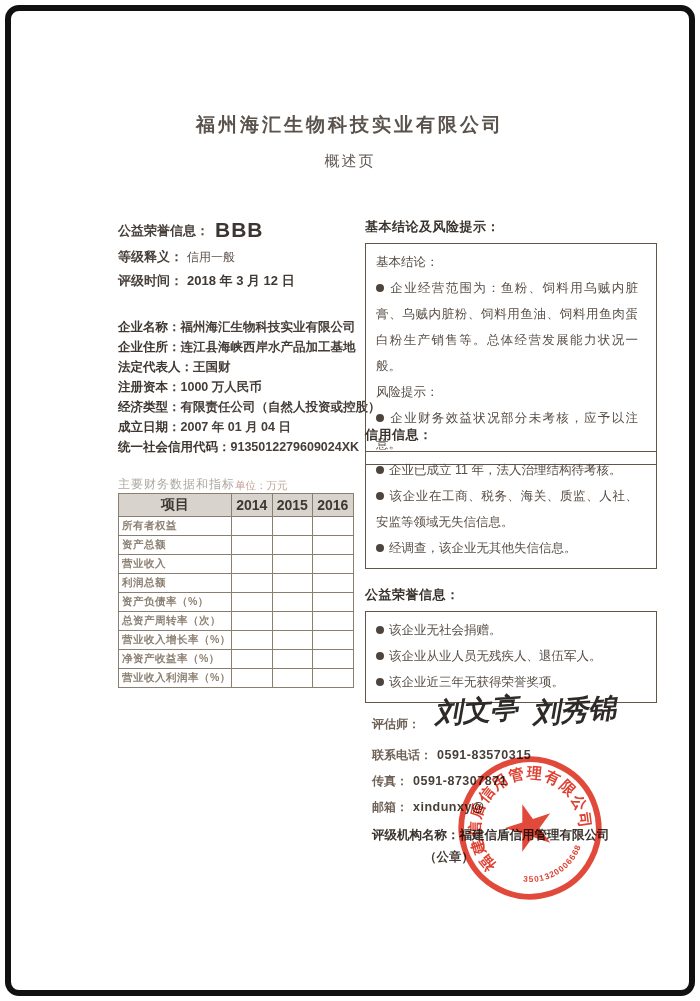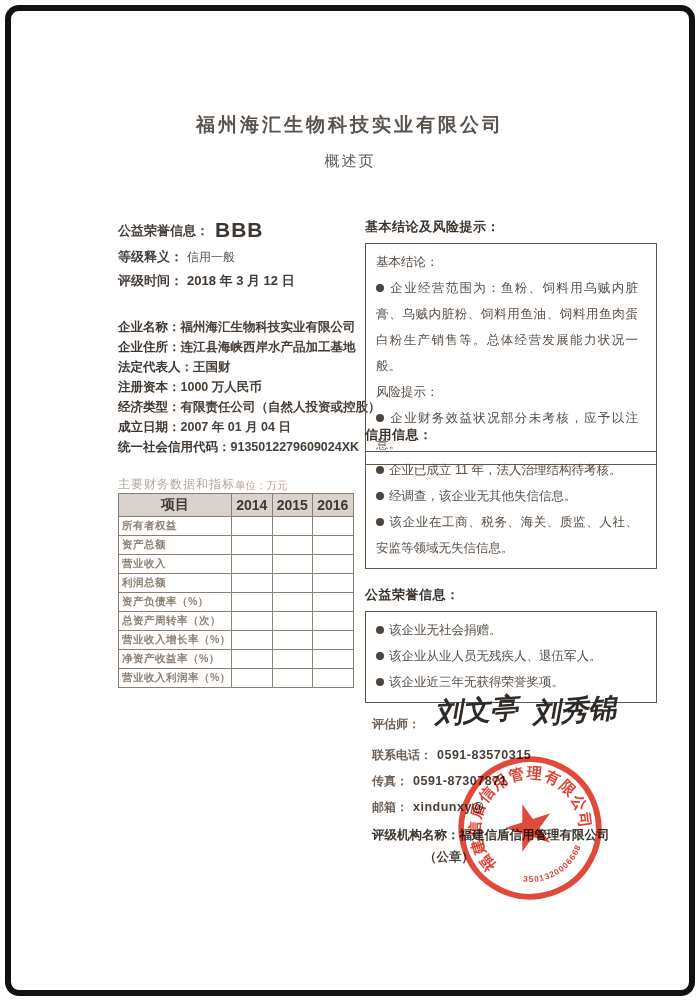--- a/index.html
+++ b/index.html
@@ -201,22 +201,22 @@
       <div><span class="bullet"></span><span>企业经营范围为：鱼粉、饲料用乌贼内脏膏、乌贼内脏粉、饲料用鱼油、饲料用鱼肉蛋白粉生产销售等。总体经营发展能力状况一般。</span></div>
       <div class="inner-label">风险提示：</div>
       <div><span class="bullet"></span><span>企业财务效益状况部分未考核，应予以注意。</span></div>
     </div>
   </div>
 
   <div class="rblock" style="top:426px">
     <div class="rhead">信用信息：</div>
     <div class="box">
       <div><span class="bullet"></span><span>企业已成立 11 年，法人治理结构待考核。</span></div>
+      <div><span class="bullet"></span><span>该企业在工商、税务、海关、质监、人社、安监等领域无失信信息。</span></div>
       <div><span class="bullet"></span><span>经调查，该企业无其他失信信息。</span></div>
-      <div><span class="bullet"></span><span>该企业在工商、税务、海关、质监、人社、安监等领域无失信信息。</span></div>
     </div>
   </div>
 
   <div class="rblock" style="top:586px">
     <div class="rhead">公益荣誉信息：</div>
     <div class="box">
       <div><span class="bullet"></span><span>该企业无社会捐赠。</span></div>
       <div><span class="bullet"></span><span>该企业从业人员无残疾人、退伍军人。</span></div>
       <div><span class="bullet"></span><span>该企业近三年无获得荣誉奖项。</span></div>
     </div>

